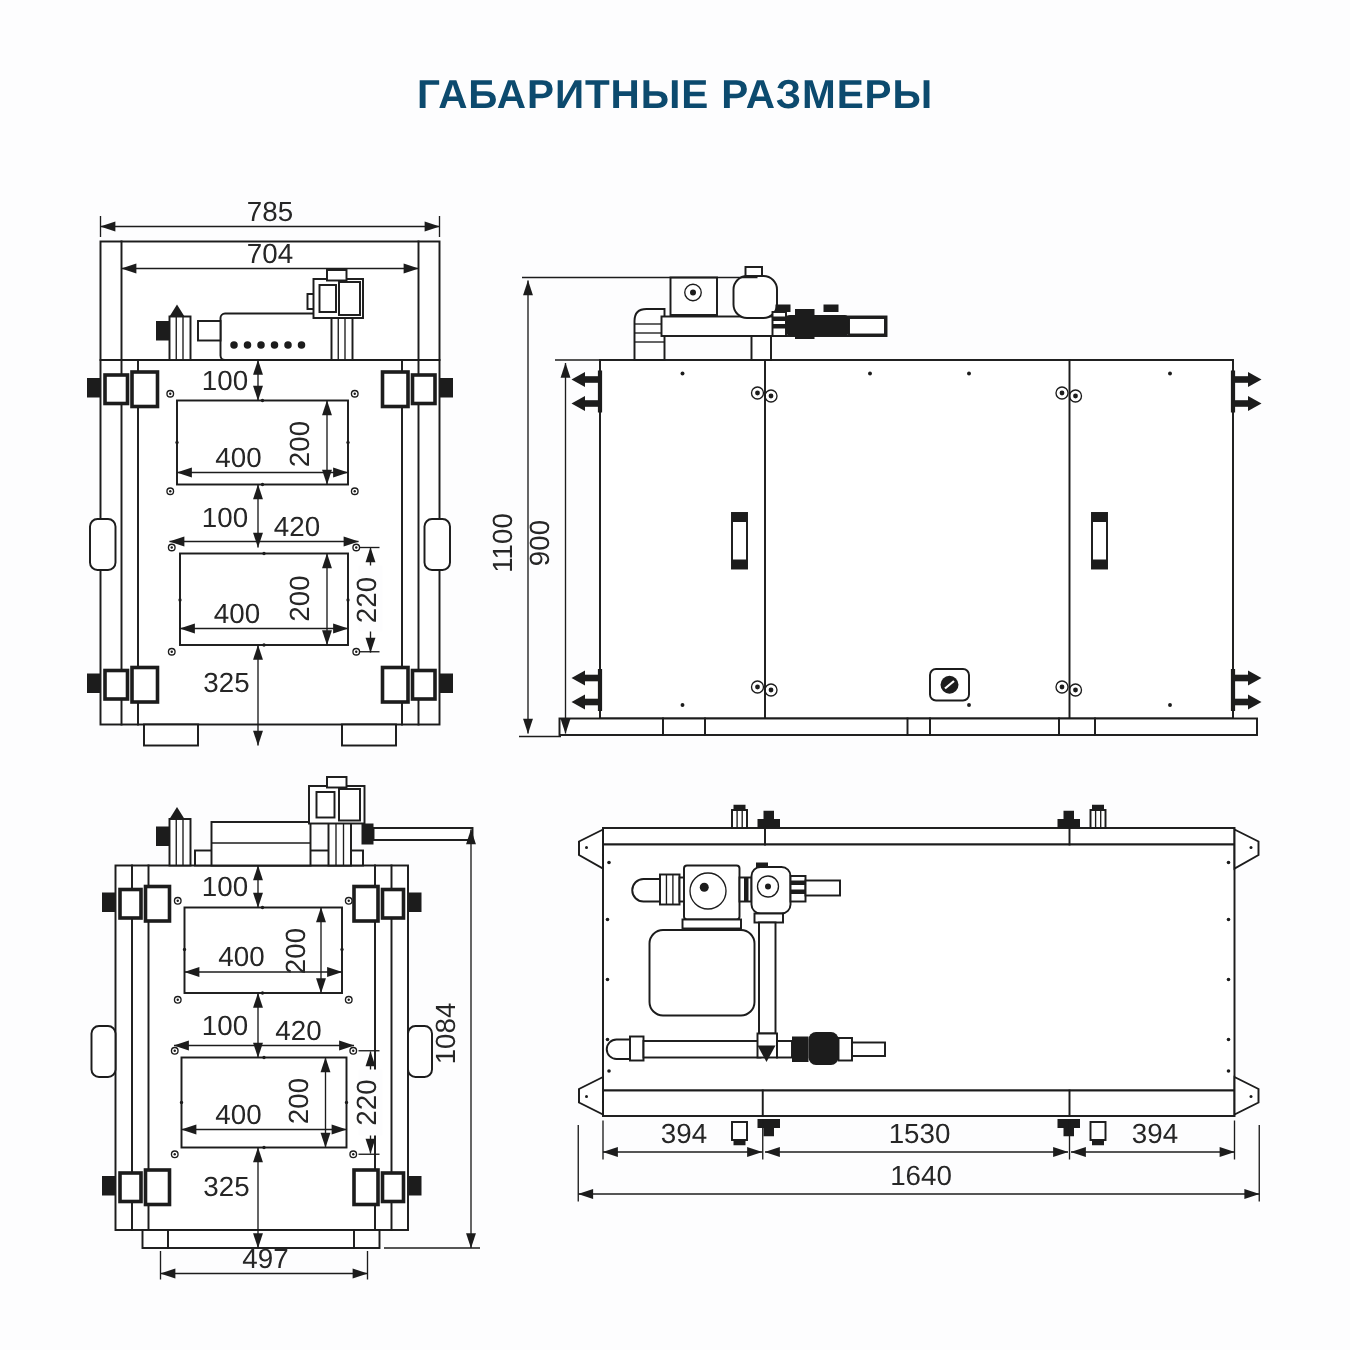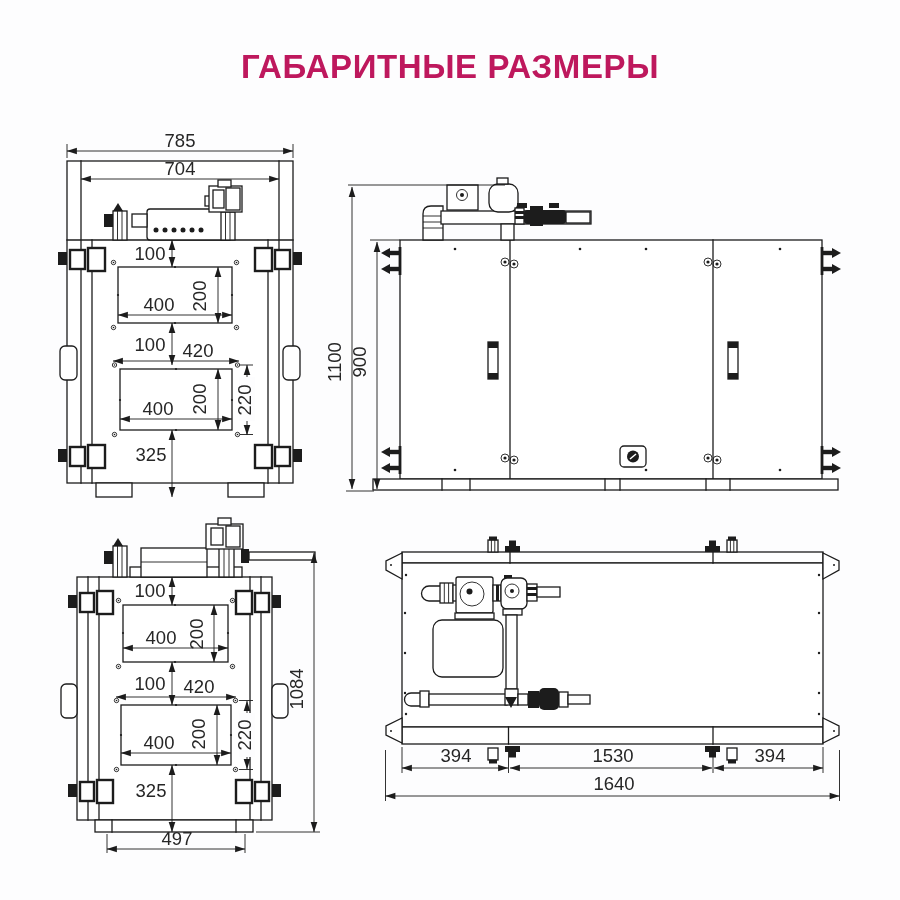--- a/index.html
+++ b/index.html
@@ -1,19 +1,19 @@
 <!DOCTYPE html>
 <html><head>
 <meta charset="utf-8">
 <style>
   html,body{margin:0;padding:0;background:#fff;}
   .page{position:relative;width:900px;height:900px;background:#fdfdfe;overflow:hidden;
         font-family:"Liberation Sans",sans-serif;}
   .title{position:absolute;top:48px;left:0;width:100%;text-align:center;
-         font-size:33px;font-weight:700;letter-spacing:.6px;color:#be185d;}
+         font-size:27px;font-weight:700;letter-spacing:.6px;color:#0c4a6e;}
   svg{position:absolute;top:0;left:0;}
   .ln{stroke:#1c1c1c;stroke-width:1.3;fill:none;stroke-linecap:square;}
   .lw{stroke:#1c1c1c;stroke-width:1.3;fill:#fff;}
   .th{stroke:#1c1c1c;stroke-width:.9;fill:none;}
   .dm{stroke:#1c1c1c;stroke-width:.9;fill:none;}
   .bk{fill:#1c1c1c;stroke:none;}
   .thk{stroke:#1c1c1c;stroke-width:2.4;fill:#fff;}
   .wbg{fill:#fdfdfe;stroke:none;}
   text.lab{font-family:"Liberation Sans",sans-serif;font-size:18.5px;fill:#262626;
            text-anchor:middle;}

